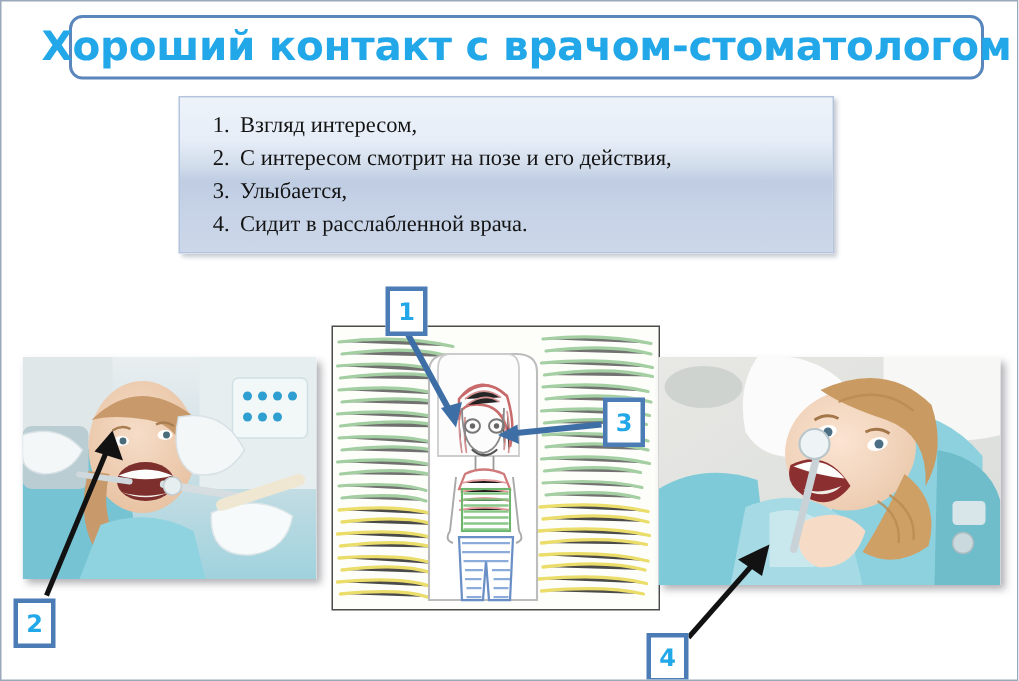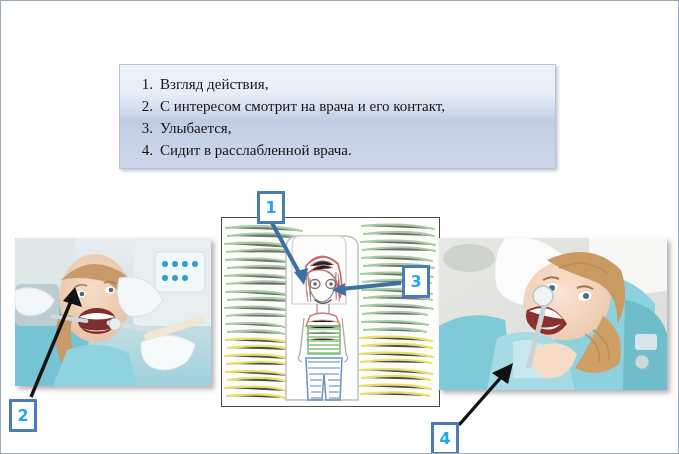--- a/index.html
+++ b/index.html
@@ -145,25 +145,28 @@
     width: 679px; height: 454px;
     pointer-events: none;
     z-index: 30;
   }
 </style>
 </head>
 <body>
 
 <div id="slide">
 
+  <div class="title-box">
+    <span class="title-text">Хороший контакт с врачом-стоматологом</span>
+  </div>
 
   <div class="list-panel">
     <ol>
-      <li>Взгляд действия,</li>
-      <li>С интересом смотрит на врача и его контакт,</li>
+      <li>Взгляд интересом,</li>
+      <li>С интересом смотрит на позе и его действия,</li>
       <li>Улыбается,</li>
       <li>Сидит в расслабленной врача.</li>
     </ol>
   </div>
 
   <div class="photo" id="photo-left">
     <div class="inner">
       <svg width="196" height="148" viewBox="0 0 196 148">
         <defs>
           <linearGradient id="lbg" x1="0" y1="0" x2="0" y2="1">

